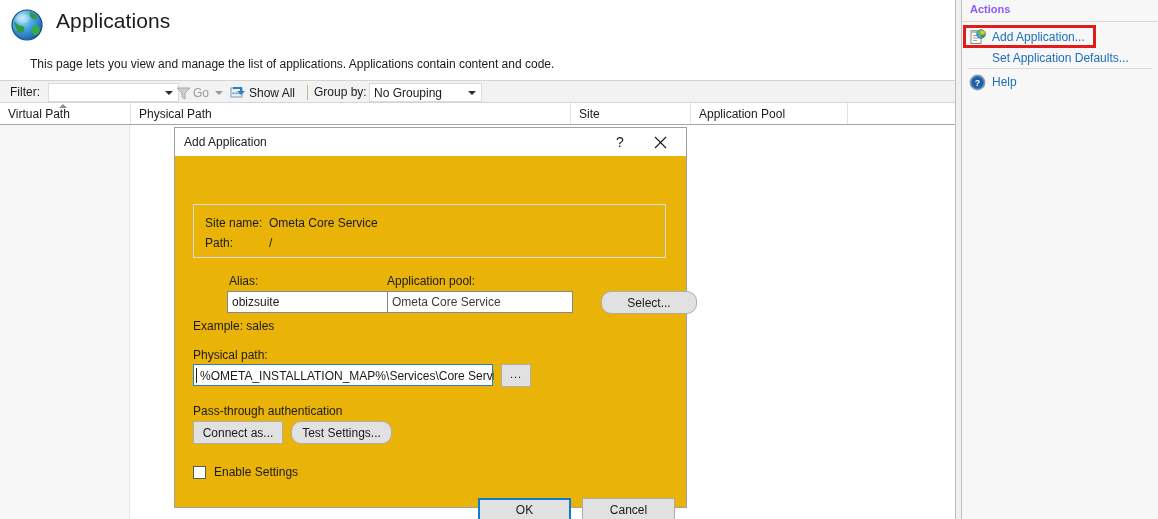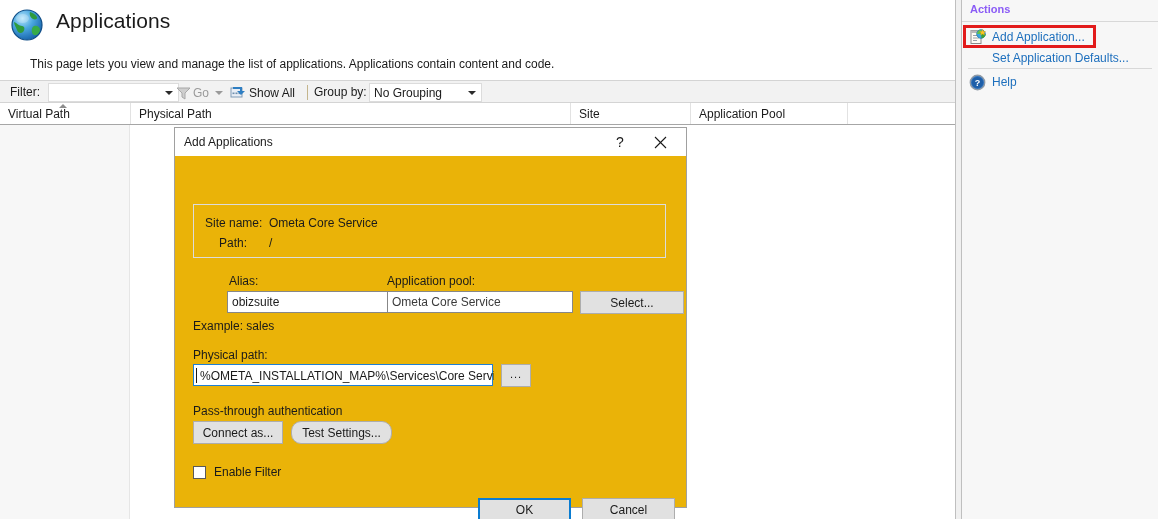--- a/index.html
+++ b/index.html
@@ -231,21 +231,21 @@
     position: absolute; left: 18px; top: 48px;
     width: 473px; height: 54px;
     border: 1px solid #dcdcdc;
     box-sizing: border-box;
   }
   .grp-label {
     position: absolute; font-size: 12px; color: #1a1a1a;
   }
   #sitename-label { left: 11px; top: 11px; }
   #sitename-value { left: 75px; top: 11px; }
-  #path-label { left: 11px; top: 31px; margin-left: 14px; }
+  #path-label { left: 11px; top: 31px; }
   #path-value { left: 75px; top: 31px; }
 
   .field-label {
     position: absolute; font-size: 12px; color: #1a1a1a;
   }
   #alias-label { left: 18px; top: 118px; margin-left: 36px; }
   #alias-input {
     position: absolute; left: 18px; top: 135px;
     width: 186px; height: 22px;
     background: #ffffff;
@@ -263,22 +263,22 @@
   #apppool-input {
     position: absolute; left: 212px; top: 135px;
     width: 186px; height: 22px;
     background: #ffffff;
     border: 1px solid #878787;
     box-sizing: border-box;
     font-size: 12px; color: #3b3b3b;
     padding: 3px 0 0 4px;
   }
   #select-btn {
-    position: absolute; left: 405px; top: 135px;
-    width: 104px; height: 23px;
+    position: absolute; left: 426px; top: 135px;
+    width: 96px; height: 23px; border-radius: 10px;
   }
 
   #physpath-label { left: 18px; top: 192px; }
   #physpath-wrap {
     position: absolute; left: 18px; top: 208px;
     width: 300px; height: 22px;
     background: #ffffff;
     border: 1px solid #1f7fd4;
     box-sizing: border-box;
   }
@@ -458,21 +458,21 @@
       </svg>
       <span class="action-label">Help</span>
     </div>
 
     <div id="red-highlight"></div>
   </div>
 
   <div id="dialog">
 
     <div id="dlg-titlebar">
-      <div id="dlg-title">Add Applications</div>
+      <div id="dlg-title">Add Application</div>
       <div id="dlg-help-btn">?</div>
       <div id="dlg-close-btn">
         <svg width="13" height="13" viewBox="0 0 13 13">
           <line x1="1" y1="1" x2="12" y2="12" stroke="#1a1a1a" stroke-width="1.1"></line>
           <line x1="12" y1="1" x2="1" y2="12" stroke="#1a1a1a" stroke-width="1.1"></line>
         </svg>
       </div>
     </div>
 
     <div id="dlg-body">
@@ -498,21 +498,21 @@
         <input id="physpath-input" type="text" value="%OMETA_INSTALLATION_MAP%\Services\Core Service\" style="">
       </div>
       <div id="browse-btn" class="win-btn">...</div>
 
       <div class="field-label" id="passthrough-label">Pass-through authentication</div>
       <div id="connectas-btn" class="win-btn">Connect as...</div>
       <div id="testsettings-btn" class="win-btn">Test Settings...</div>
 
       <div id="preload-row">
         <div id="preload-box"></div>
-        <span id="preload-label">Enable Filter</span>
+        <span id="preload-label">Enable Settings</span>
       </div>
 
       <div id="ok-btn">OK</div>
       <div id="cancel-btn" class="win-btn">Cancel</div>
     </div>
   </div>
 
 </div>
 
 </body></html>

